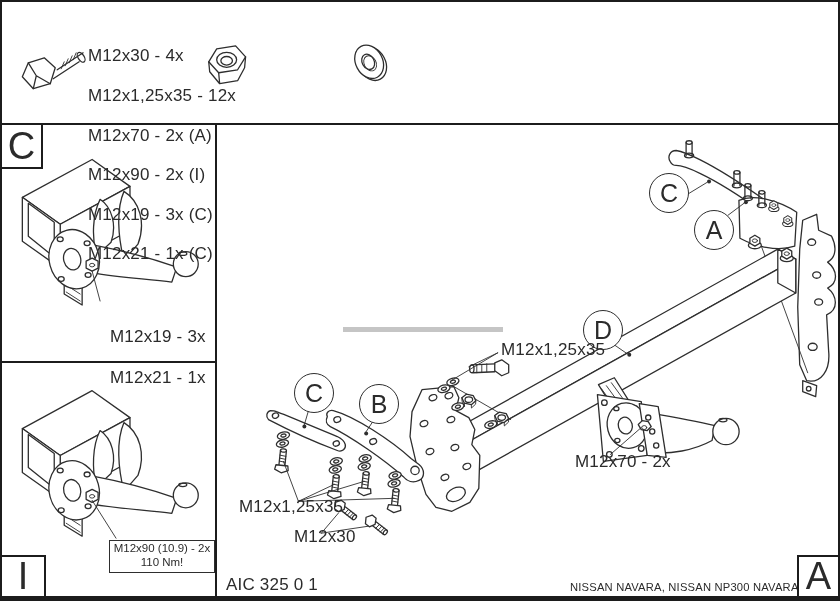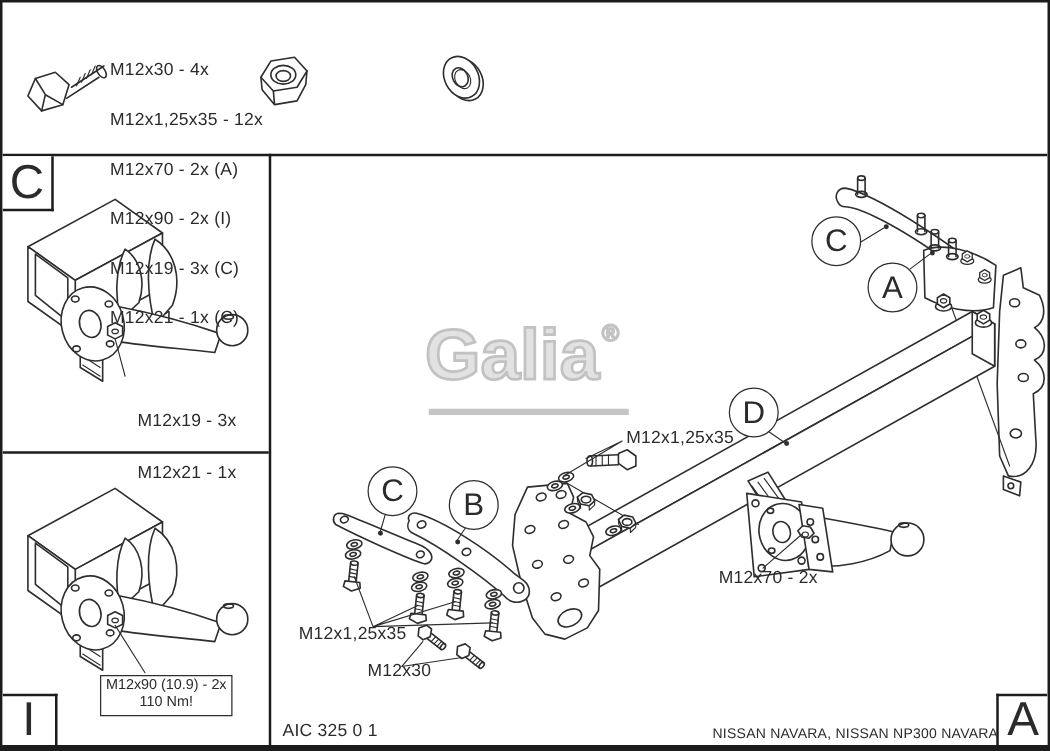--- a/index.html
+++ b/index.html
@@ -4,21 +4,21 @@
 <style>
   html,body{margin:0;padding:0;background:#fff;}
   .sheet{position:relative;width:840px;height:601px;box-sizing:border-box;
     border:2px solid #1c1c1c;border-bottom-width:5px;background:#fff;
     font-family:"Liberation Sans",sans-serif;color:#2b2b2b;overflow:hidden;}
   .art{position:absolute;left:0;top:0;z-index:1;}
   .ln{fill:none;stroke:#2e2e2e;stroke-width:1.3;stroke-linecap:round;stroke-linejoin:round;}
   .wh{fill:#fff;stroke:#2e2e2e;stroke-width:1.3;stroke-linejoin:round;}
   .thin{stroke-width:0.9;}
   .hline,.vline{position:absolute;background:#1c1c1c;z-index:2;}
-  .txt{position:absolute;font-size:14px;line-height:13.2px;letter-spacing:.2px;white-space:pre;z-index:4;}
+  .txt{position:absolute;font-size:17px;line-height:13.2px;letter-spacing:.2px;white-space:pre;z-index:4;}
   .callout{position:absolute;width:38px;height:38px;border:1.4px solid #2e2e2e;border-radius:50%;
     background:#fff;display:flex;align-items:center;justify-content:center;font-size:25px;z-index:3;}
   .cornerbox{position:absolute;background:#fff;display:flex;align-items:center;justify-content:center;
     font-size:38px;z-index:5;border:0 solid #1c1c1c;}
   .labelbox{position:absolute;border:1.5px solid #2e2e2e;background:#fff;text-align:center;
     font-size:11.5px;line-height:13.5px;padding-top:1px;z-index:4;}
   .logo{position:absolute;left:338px;top:252px;z-index:0;color:#e2e2e2;
     -webkit-text-stroke:2.2px #c2c2c2;font-weight:bold;font-size:57px;letter-spacing:0px;line-height:60px;}
   .logo .reg{font-size:19px;-webkit-text-stroke:1.4px #c2c2c2;position:relative;top:-30px;left:2px;}
   .logobar{position:absolute;left:341px;top:325px;width:160px;height:5px;background:#c5c5c5;z-index:0;}
@@ -234,21 +234,20 @@
         <circle cx="305" cy="428" r="2" fill="#2e2e2e"></circle>
       <path class="ln thin" d="M375,421 L367,433"></path>
         <circle cx="367" cy="435" r="2" fill="#2e2e2e"></circle>
       <path class="ln thin" d="M612,456 L643,429"></path>
       <path class="ln thin" d="M499,354 L470,368 M499,354 L452,382"></path>
       <path class="ln thin" d="M299,503 L284,463 M299,503 L335,486 M299,503 L365,483 M299,503 L395,500"></path>
       <path class="ln thin" d="M322,535 L339,515 M322,535 L369,528"></path>
     </g>
   </svg>
 
-  <div class="logo"><span>Galia</span><span class="reg">®</span></div>
   <div class="logobar"></div>
 
   <div class="hline" style="left:0;right:0;top:121px;height:2px;"></div>
   <div class="vline" style="left:213px;top:121px;bottom:0;width:2px;"></div>
   <div class="hline" style="left:0;width:213px;top:359px;height:2px;"></div>
 
   <div class="cornerbox" style="left:0;top:123px;width:39px;height:42px;border-right-width:2px;border-bottom-width:2px;">
       <span>C</span>
     </div>
   <div class="cornerbox" style="left:0;bottom:0;width:42px;height:39px;border-top-width:2px;border-right-width:2px;">
@@ -264,21 +263,21 @@
     <div>M12x70 - 2x (A)</div>
     <div>M12x90 - 2x (I)</div>
     <div>M12x19 - 3x (C)</div>
     <div>M12x21 - 1x (C)</div>
   </div>
 
   <div class="txt" style="left:108px;top:301px;line-height:13.5px;">
     <div>M12x19 - 3x</div>
     <div>M12x21 - 1x</div>
   </div>
-  <div class="labelbox" style="left:78px;top:538px;width:104px;height:30px;">
+  <div class="labelbox" style="left:107px;top:538px;width:104px;height:30px;">
     <div>M12x90 (10.9) - 2x</div>
     <div>110 Nm!</div>
   </div>
 
   <div class="callout" style="left:647px;top:171px;">
       <span>C</span>
     </div>
   <div class="callout" style="left:692px;top:208px;">
       <span>A</span>
     </div>

